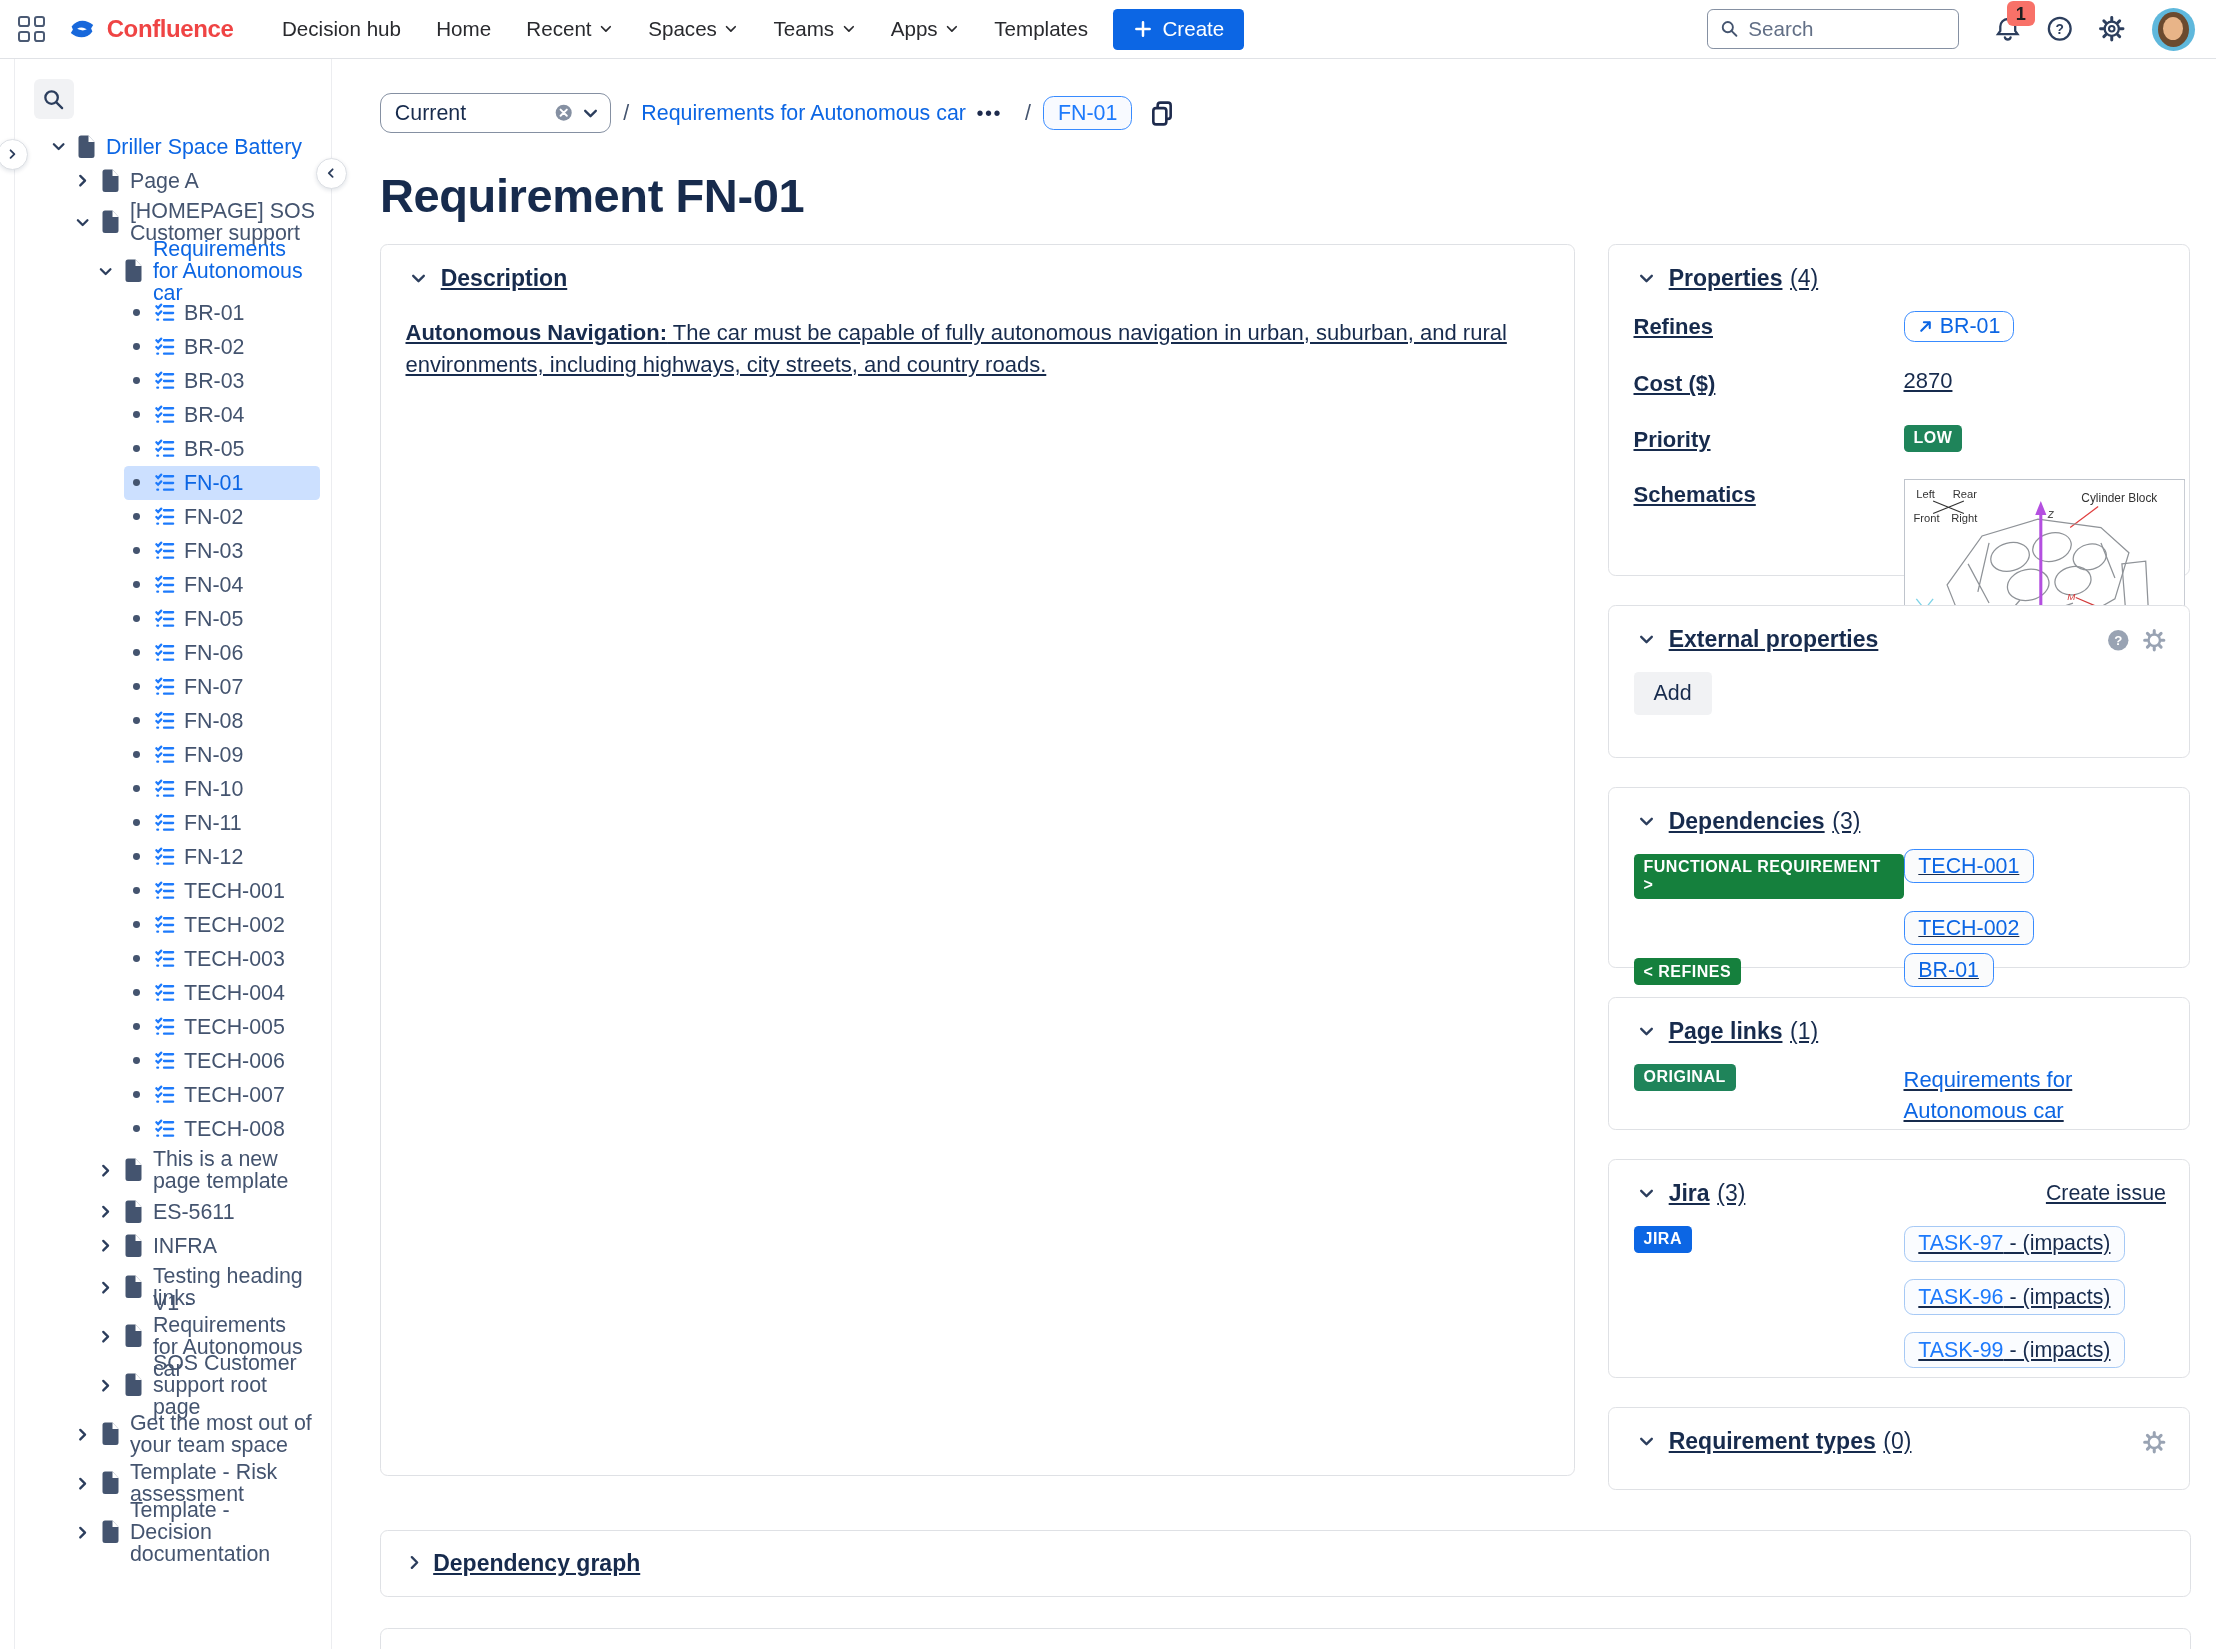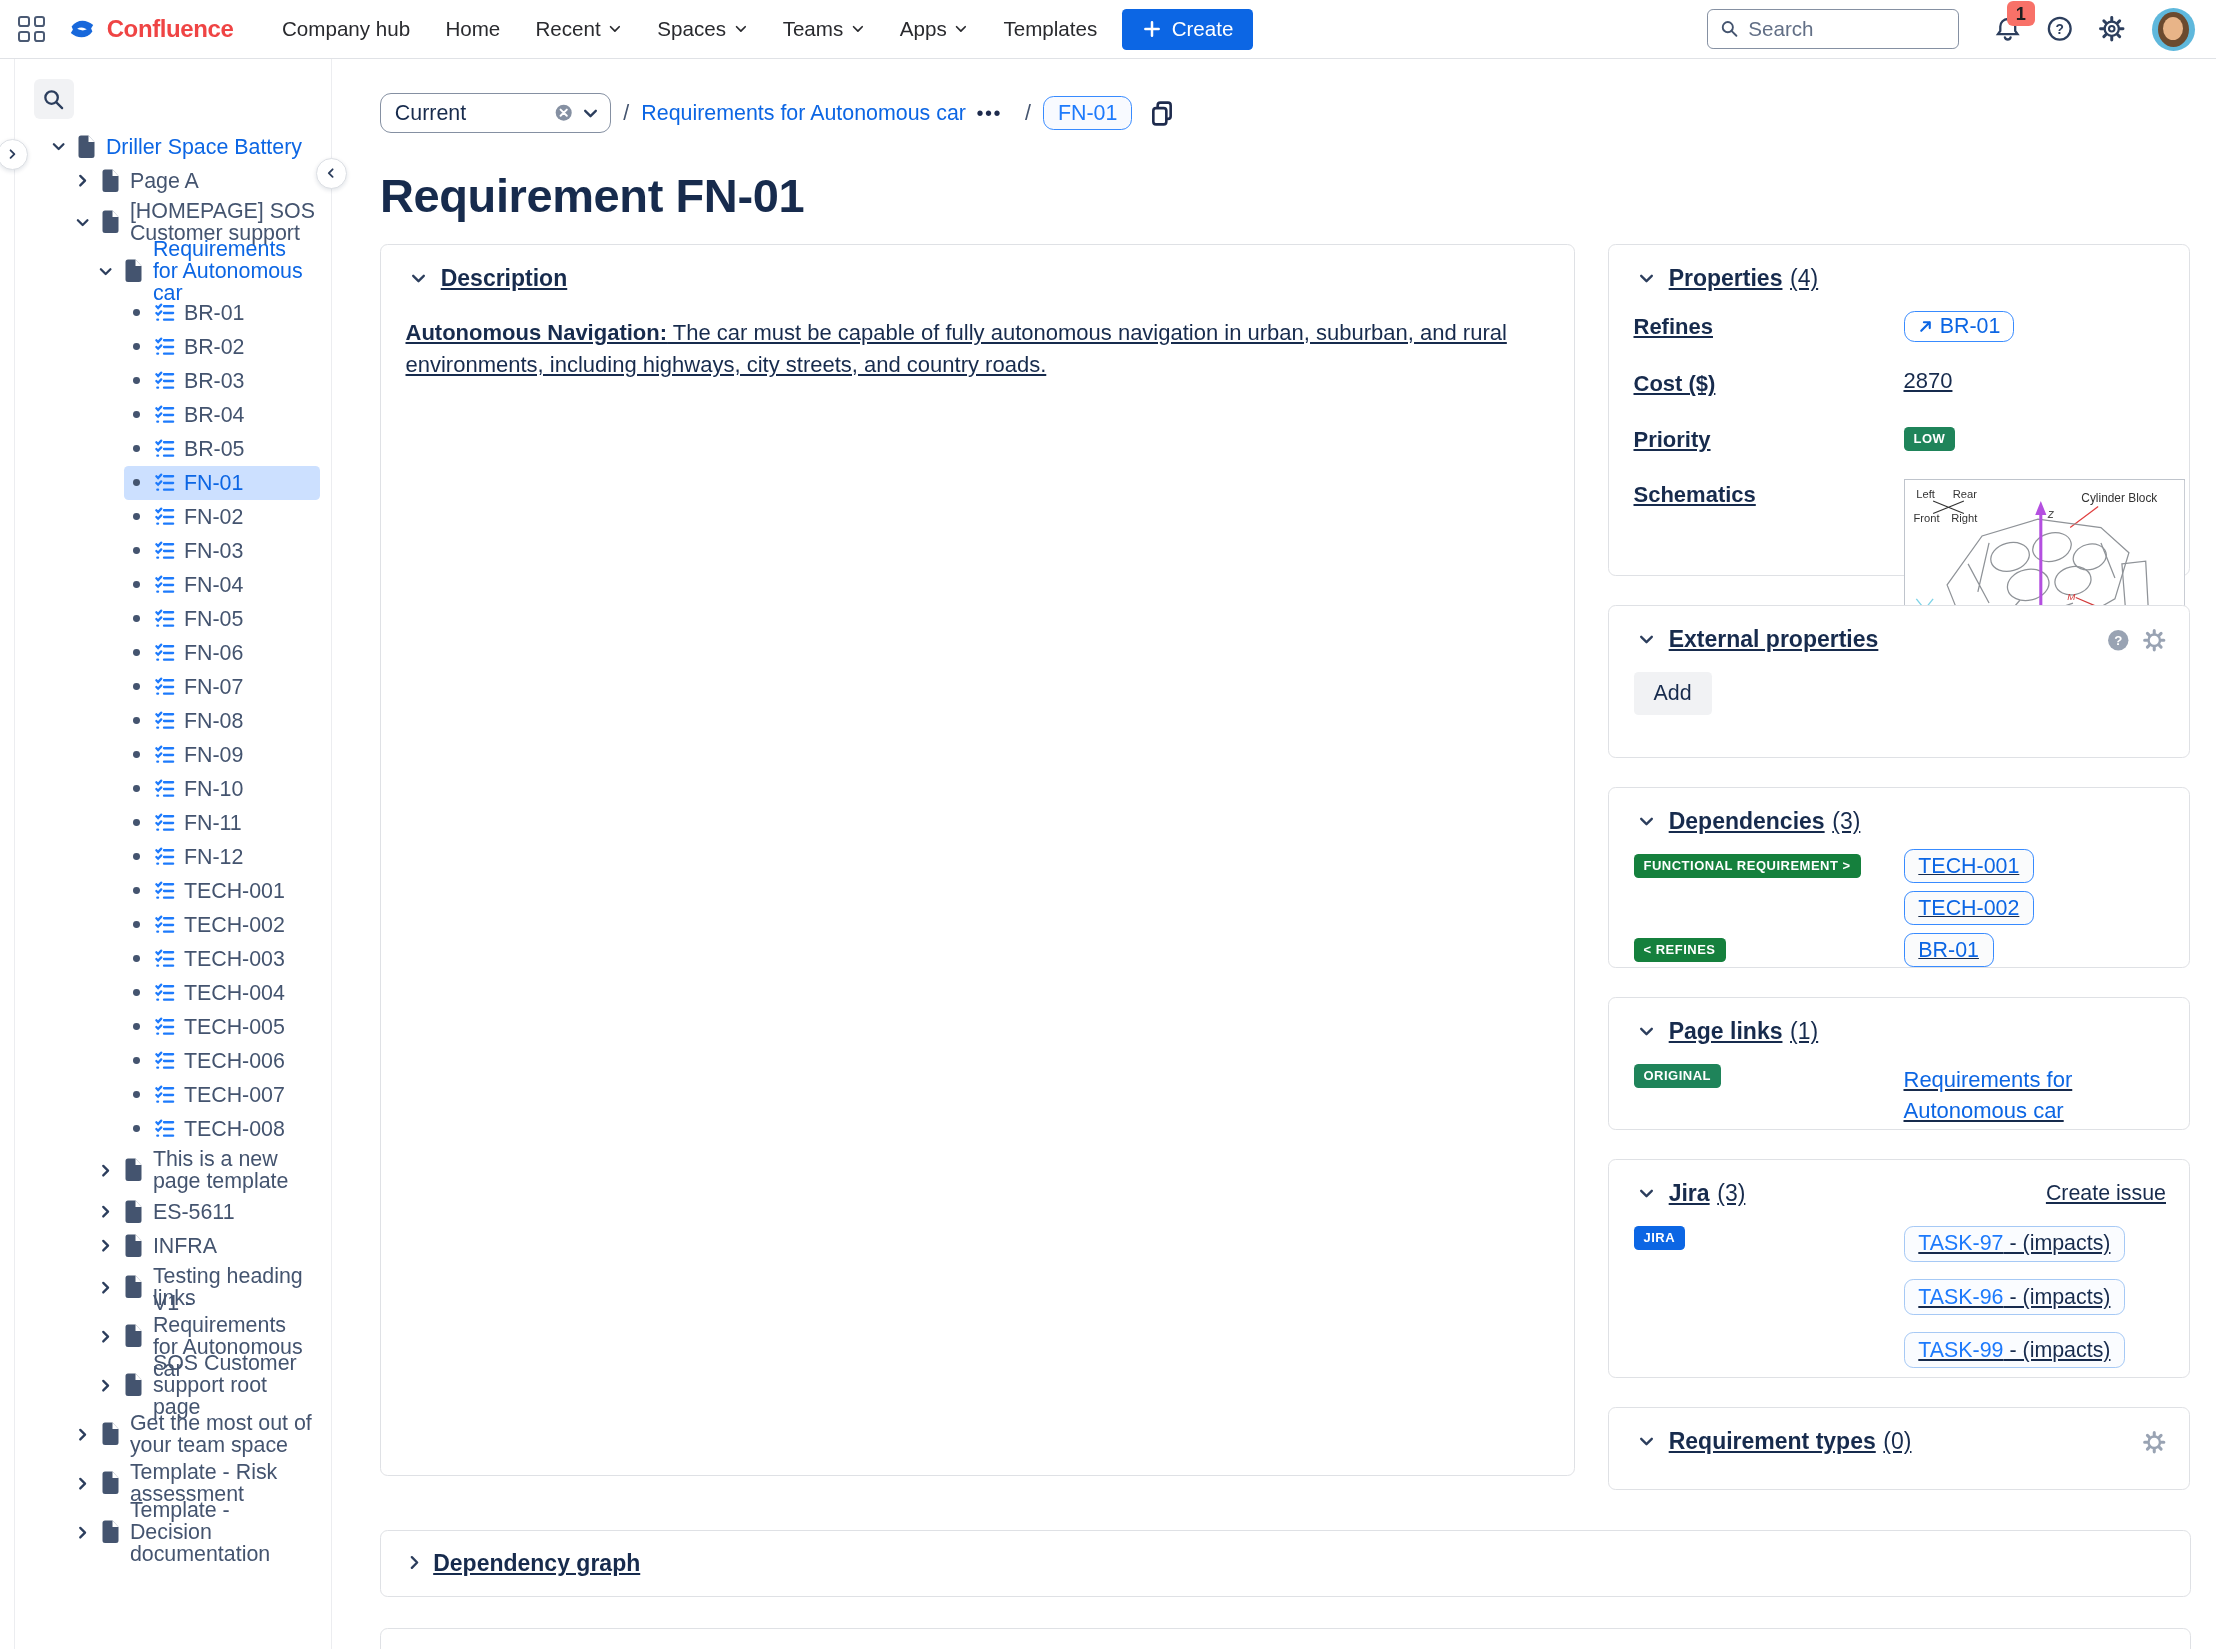--- a/index.html
+++ b/index.html
@@ -87,21 +87,21 @@
 
   .right-col { width:582px; margin-left:33px; display:flex; flex-direction:column; }
   .right-col .card { margin-bottom:29px; }
   .panel-body { padding:3.1px 23px 21.4px 24.5px; }
   .prop-grid { display:grid; grid-template-columns:270px 1fr; row-gap:26px; align-items:start; }
   .prop-label { font-size:22px; font-weight:700; color:#172B4D; padding-top:3.1px; }
   .prop-value { font-size:22px; color:#172B4D; }
   .refines-chip { display:inline-flex; align-items:center; font-size:21.4px; color:#0C66E4;
     border:1.5px solid #388BFF; border-radius:10.7px; padding:2.3px 12.2px; background:#fff; cursor:pointer; }
   .refines-chip svg { margin-right:6.1px; }
-  .badge { display:inline-block; font-size:13px; font-weight:700; color:#fff; border-radius:4.6px;
+  .badge { display:inline-block; font-size:16px; font-weight:700; color:#fff; border-radius:4.6px;
     padding:4.6px 10px; letter-spacing:0.5px; }
   .badge.green { background:#1F845A; }
   .badge.slate { background:#15803d; }
   .badge.blue { background:#0C66E4; }
   .schem-frame { border:0.8px solid #BFC4CC; width:281px; background:#fff; }
 
   .addd-btn { background:#F1F2F4; border:none; border-radius:4.6px; font-family:inherit;
     font-size:21.4px; color:#172B4D; padding:9.2px 20px; cursor:pointer; }
 
   .dep-grid { display:grid; grid-template-columns:270px 1fr; row-gap:17px; align-items:start; }
@@ -134,21 +134,21 @@
   </div>
   <div class="logo">
     <svg width="34" height="32" viewBox="0 0 40 40">
       <path d="M7 17 C14 7, 26 8, 34 15 L29 23 C22 16, 14 17, 10 24 Z" fill="#1868DB"></path>
       <path d="M33 23 C26 33, 14 32, 6 25 L11 17 C18 24, 26 23, 30 16 Z" fill="#1868DB"></path>
     </svg>
     <span class="logo-text">Confluence</span>
   </div>
   <div class="nav-items" id="nav-items">
       <div class="nav-item">
-        <span>Company hub</span>
+        <span>Decision hub</span>
       </div>
       <div class="nav-item">
         <span>Home</span>
       </div>
       <div class="nav-item">
         <span>Recent</span>
         <svg width="13.8" height="13.8" viewBox="0 0 16 16">
           <path d="M3 5.5 l5 5 5-5" fill="none" stroke="#292A2E" stroke-width="2" stroke-linecap="round" stroke-linejoin="round"></path>
         </svg>
       </div>

